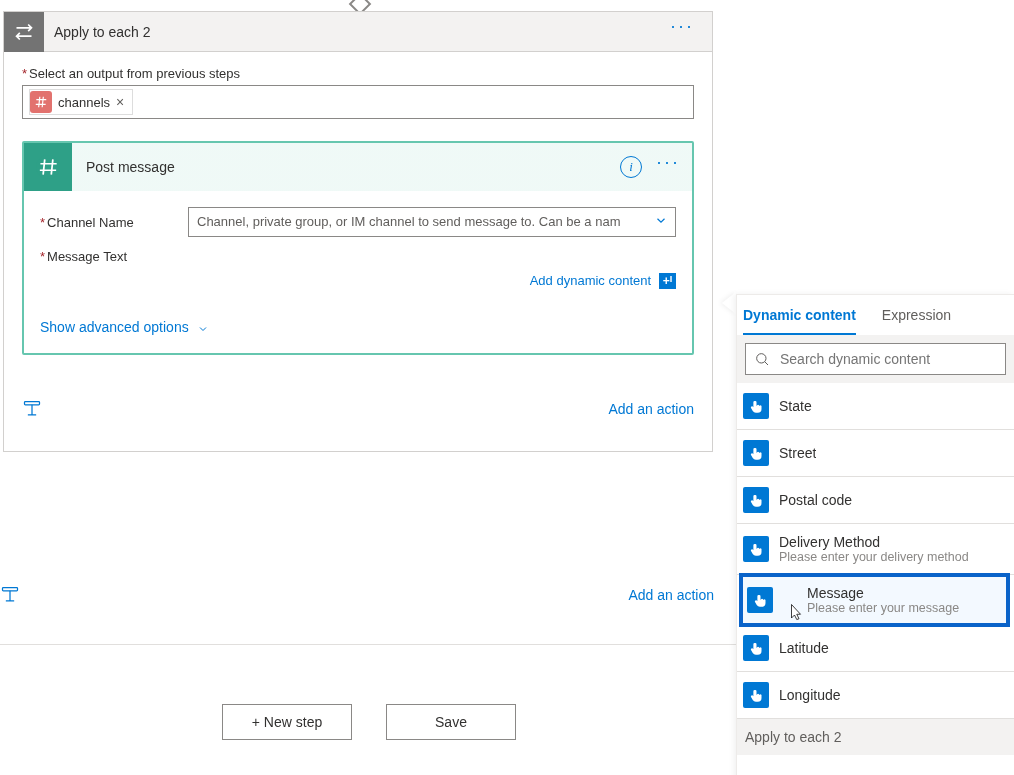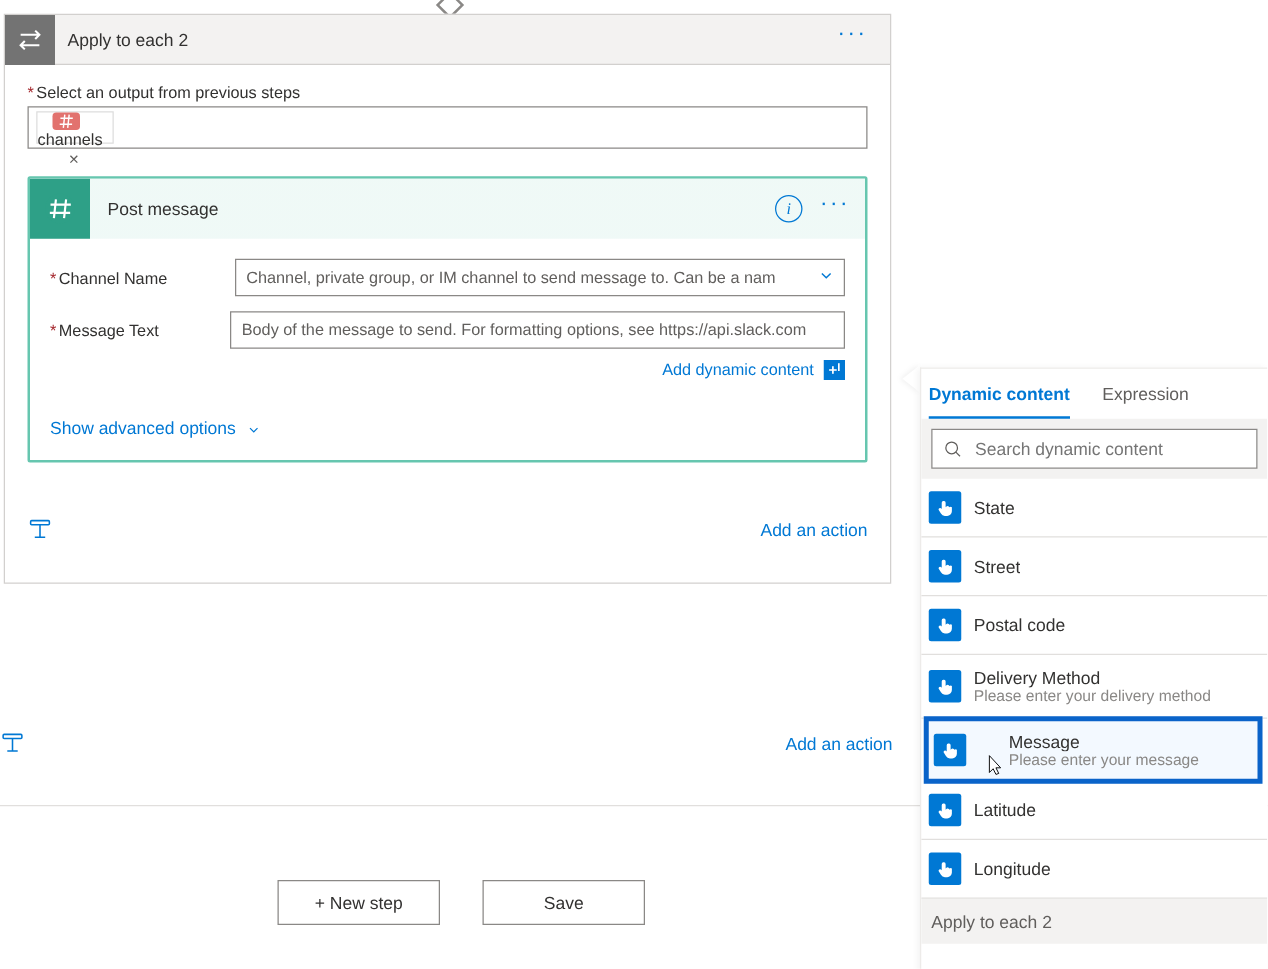--- a/index.html
+++ b/index.html
@@ -38,21 +38,21 @@
   .field-label { font-size: 13px; color:#323130; margin-bottom:4px; }
   .req::before { content:"*"; color:#a4262c; margin-right:2px; }
   
   .token-field {
     border:1px solid #8a8886; min-height:34px;
     display:flex; align-items:center; padding:3px 6px;
   }
   .token-pill {
     display:inline-flex; align-items:center;
     background:#ffffff; border:1px solid #ddd;
-    height:26px; padding:0 8px 0 0; font-size:13px;flex-direction:column;
+    height:26px; padding:0 8px 0 0; font-size:13px;
   }
   .token-pill-icon {
     width:22px; height:22px; background:#e2726e; border-radius:3px;
     display:flex; align-items:center; justify-content:center; margin-right:6px;
   }
   .token-pill-icon svg { width:14px; height:14px; fill:#fff;}
   .token-x { color:#605e5c; margin-left:6px; font-size:14px;}
   
   .inner-card {
     margin-top:22px;
@@ -219,23 +219,20 @@
             <div class="label">Channel Name</div>
             <div class="input-wrap">
               <div class="text-input">Channel, private group, or IM channel to send message to. Can be a nam</div>
               <span class="chev-down"><svg viewBox="0 0 24 24">
                     <path d="M6 9l6 6 6-6"></path>
                   </svg></span>
             </div>
           </div>
           <div class="form-row">
             <div class="label">Message Text</div>
-            <div class="input-wrap">
-              <div class="text-input">Body of the message to send. For formatting options, see https://api.slack.com</div>
-            </div>
           </div>
           <div class="dyn-content-link">
             <a href="#"><span>Add dynamic content</span></a>
             <span class="dyn-badge">+<span style="font-size:9px;position:relative;top:-2px;">I</span></span>
           </div>
           <div class="adv-link">
             <a href="#">
               <span>Show advanced options</span>
               <svg viewBox="0 0 24 24">
                   <path d="M6 9l6 6 6-6"></path>

